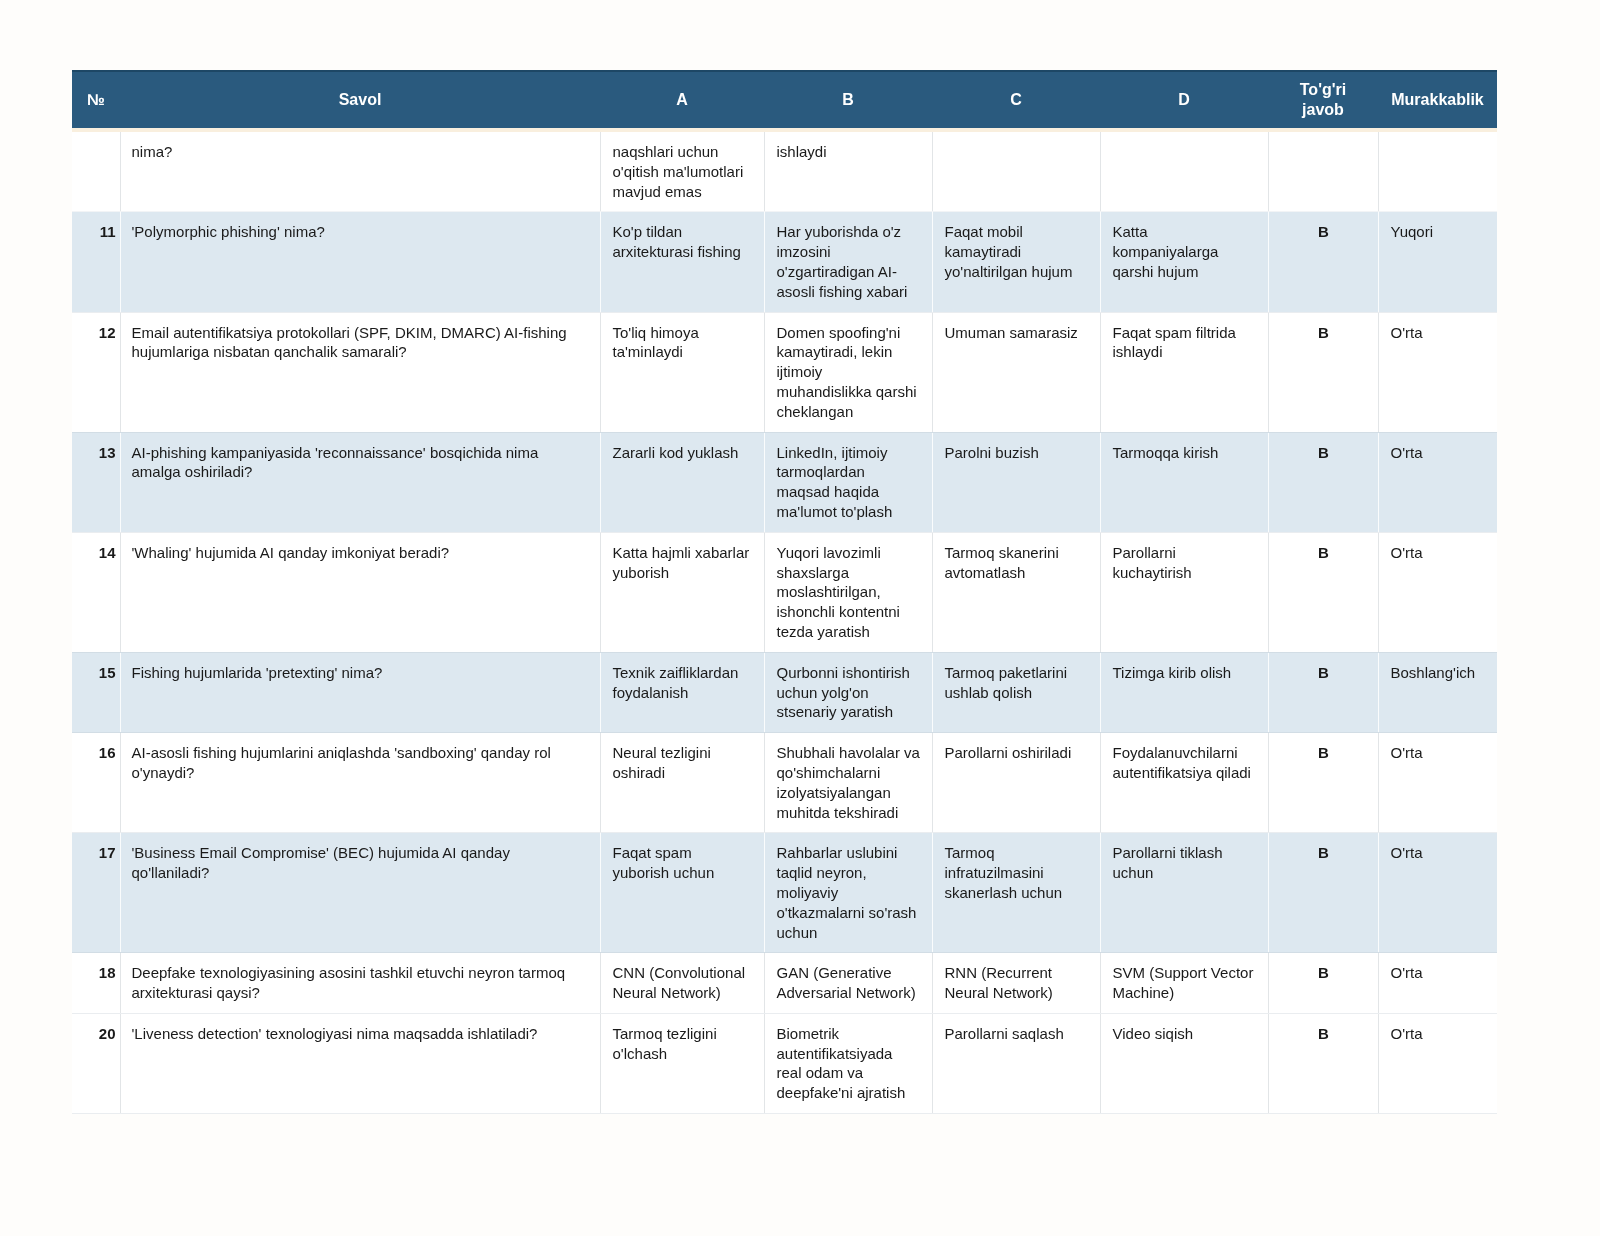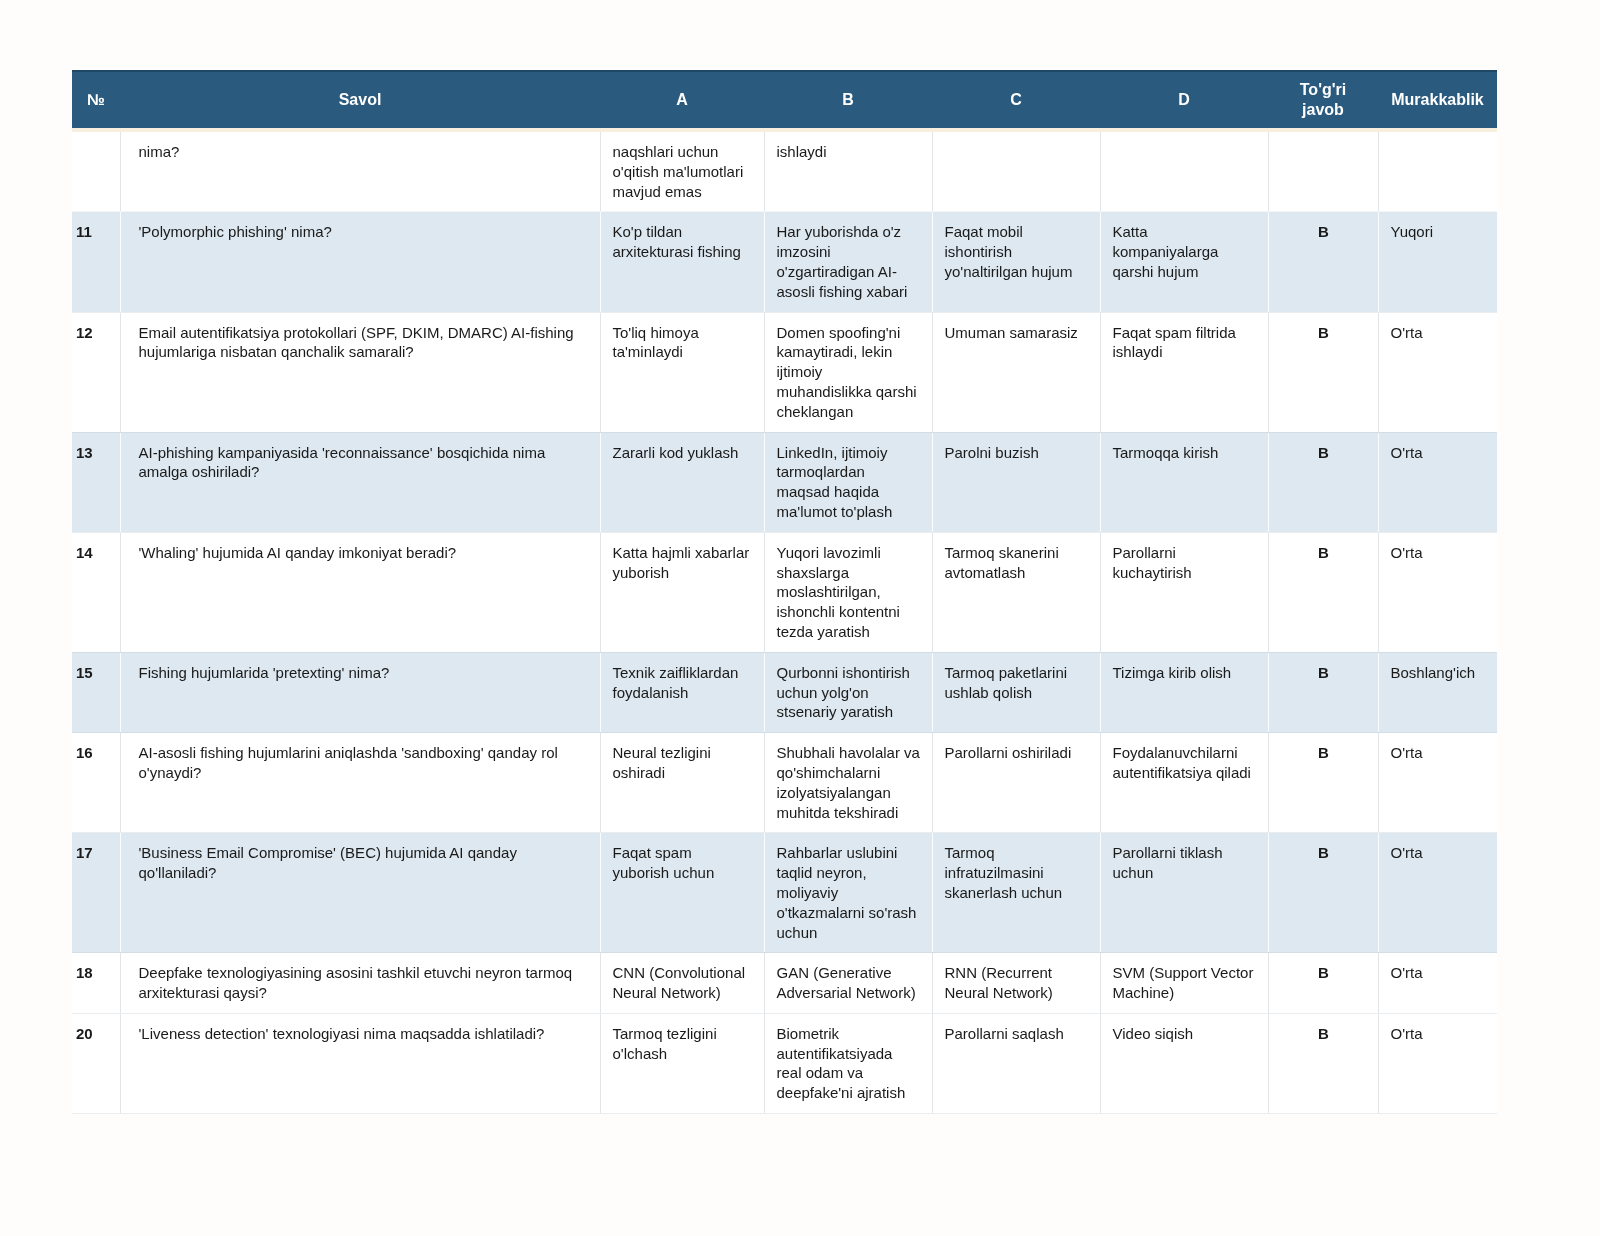--- a/index.html
+++ b/index.html
@@ -40,22 +40,22 @@
     padding: 10px 11px 10px 12px;
     font-size: 15px;
     line-height: 1.32;
     vertical-align: top;
     text-align: left;
     background: #ffffff;
     border-bottom: 1px solid rgba(185,195,205,0.30);
   }
   tbody td + td { border-left: 1px solid rgba(150,160,170,0.28); }
   tbody tr.stripe td { background: #dde8f0; border-left-color: rgba(255,255,255,0.85); }
-  td.c-num { text-align: left; font-weight: bold; padding-left: 4px; padding-right: 4px; }
-  td.c-savol { padding-left: 18px; }
+  td.c-num { text-align: right; font-weight: bold; padding-left: 4px; padding-right: 4px; }
+  td.c-savol { padding-left: 11px; }
   td.c-javob { text-align: center; font-weight: bold; }
   td.c-murak { text-align: left; }
   tr.partial td { border-bottom: 1px solid rgba(185,195,205,0.18); }
 </style>
 </head>
 <body>
 
 <div class="table-wrap">
   <table class="quiz">
     <colgroup>
@@ -89,21 +89,21 @@
         <td></td>
         <td></td>
         <td class="c-javob"></td>
         <td class="c-murak"></td>
       </tr>
       <tr class="stripe">
         <td class="c-num">11</td>
         <td class="c-savol">'Polymorphic phishing' nima?</td>
         <td>Ko'p tildan arxitekturasi fishing</td>
         <td>Har yuborishda o'z imzosini o'zgartiradigan AI-asosli fishing xabari</td>
-        <td>Faqat mobil ishontirish yo'naltirilgan hujum</td>
+        <td>Faqat mobil kamaytiradi yo'naltirilgan hujum</td>
         <td>Katta kompaniyalarga qarshi hujum</td>
         <td class="c-javob">B</td>
         <td class="c-murak">Yuqori</td>
       </tr>
       <tr>
         <td class="c-num">12</td>
         <td class="c-savol">Email autentifikatsiya protokollari (SPF, DKIM, DMARC) AI-fishing hujumlariga nisbatan qanchalik samarali?</td>
         <td>To'liq himoya ta'minlaydi</td>
         <td>Domen spoofing'ni kamaytiradi, lekin ijtimoiy muhandislikka qarshi cheklangan</td>
         <td>Umuman samarasiz</td>

